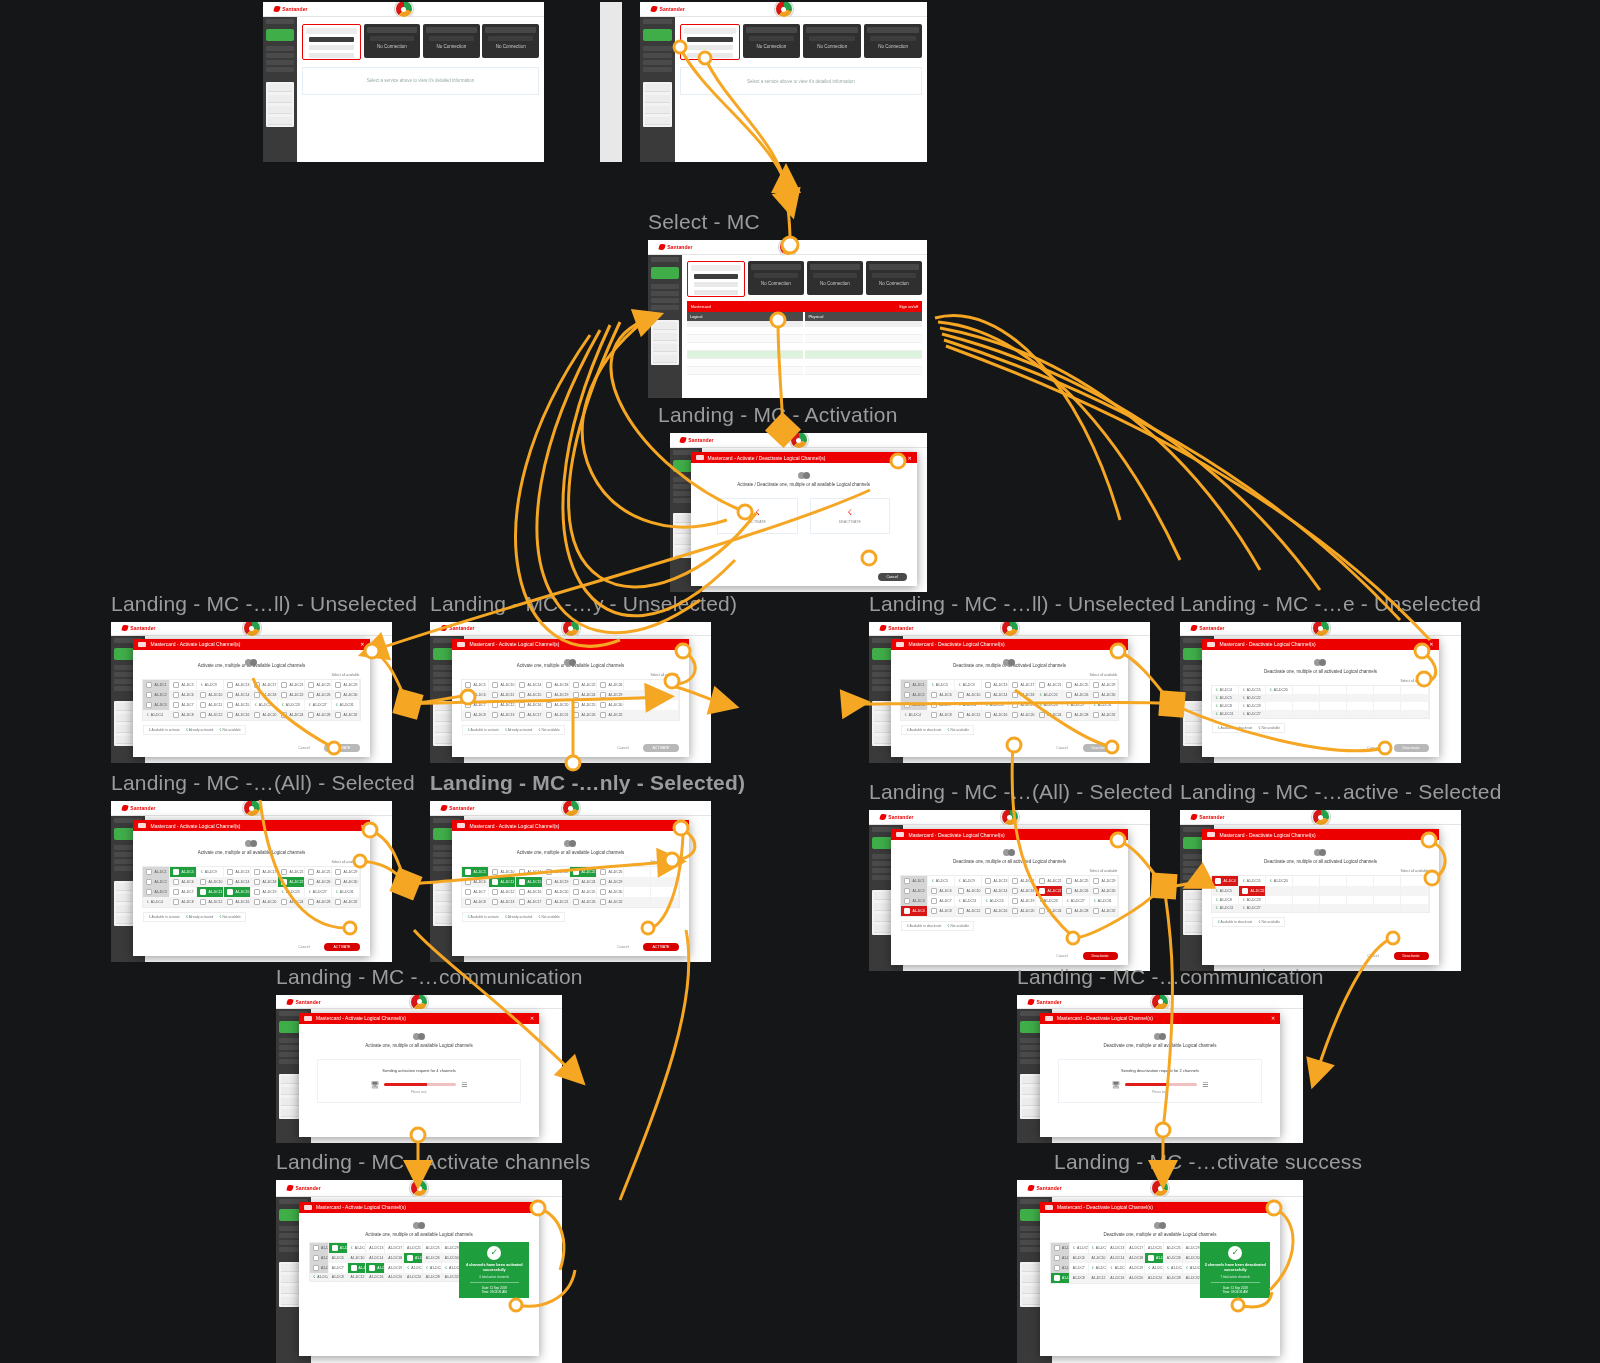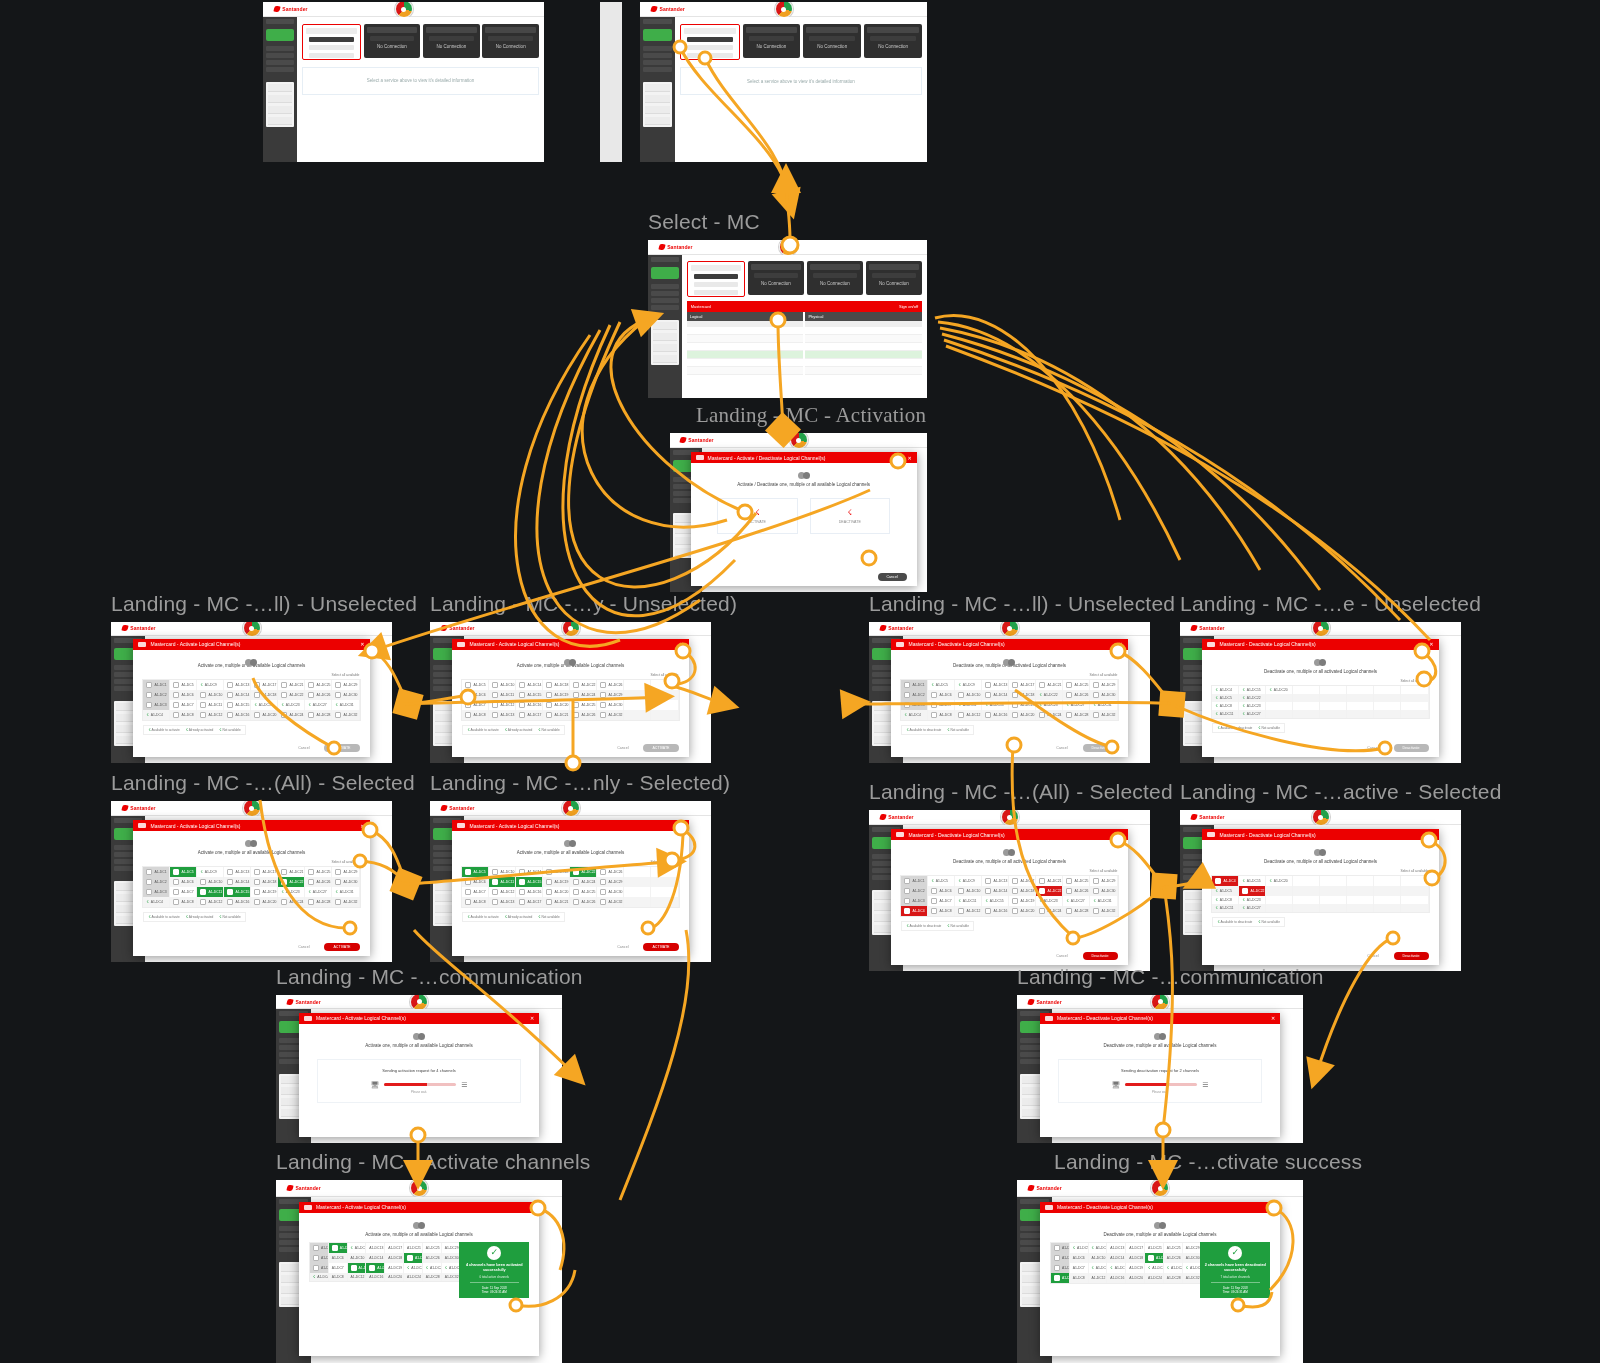--- a/index.html
+++ b/index.html
@@ -303,21 +303,21 @@
                 <div class="tbl-row " title="A1-DC3 Acquiring device #3"></div>
                 <div class="tbl-row green" title="A1-DC4 Acquiring device #4"></div>
                 <div class="tbl-row " title="A1-DC5 Acquiring device #5"></div>
                 <div class="tbl-row alt" title="A1-DC6 Acquiring device #6"></div>
           </div>
         </div>
       </div>
     </div>
   </div>
     </div>
-    <div class="frame-title" style="left: 696px; top: 403px; font-family: Liberation Serif, serif;">Landing - MC -  Activation</div>
+    <div class="frame-title" style="left: 658px; top: 403px;">Landing - MC -  Activation</div>
     <div class="frame" style="left: 670px; top: 433px; width: 257px; height: 159px;">
       <div class="app">
     <div class="app-top">
     <div class="logo">
       <span class="flame"></span>
       <span class="txt">Santander</span>
     </div>
     <div class="app-gauge"></div>
   </div>
     <div class="app-body">
@@ -1235,21 +1235,21 @@
             <span><span class="plug">☇</span> Already activated</span>
             <span><span class="plug">☇</span> Not available</span>
     </div>
   </div>
   <div class="modal-foot">
     <span class="btn ghost">Cancel</span>
     <span class="btn primary">ACTIVATE</span>
   </div>
   </div>
     </div>
-    <div class="frame-title" style="left: 430px; top: 771px;">Landing - MC -…nly - Selected)</div>
+    <div class="frame-title" style="left: 430px; top: 771px; font-weight: bold;">Landing - MC -…nly - Selected)</div>
     <div class="frame" style="left: 430px; top: 801px; width: 281px; height: 161px;">
       <div class="app">
     <div class="app-top">
     <div class="logo">
       <span class="flame"></span>
       <span class="txt">Santander</span>
     </div>
     <div class="app-gauge"></div>
   </div>
     <div class="app-body">

